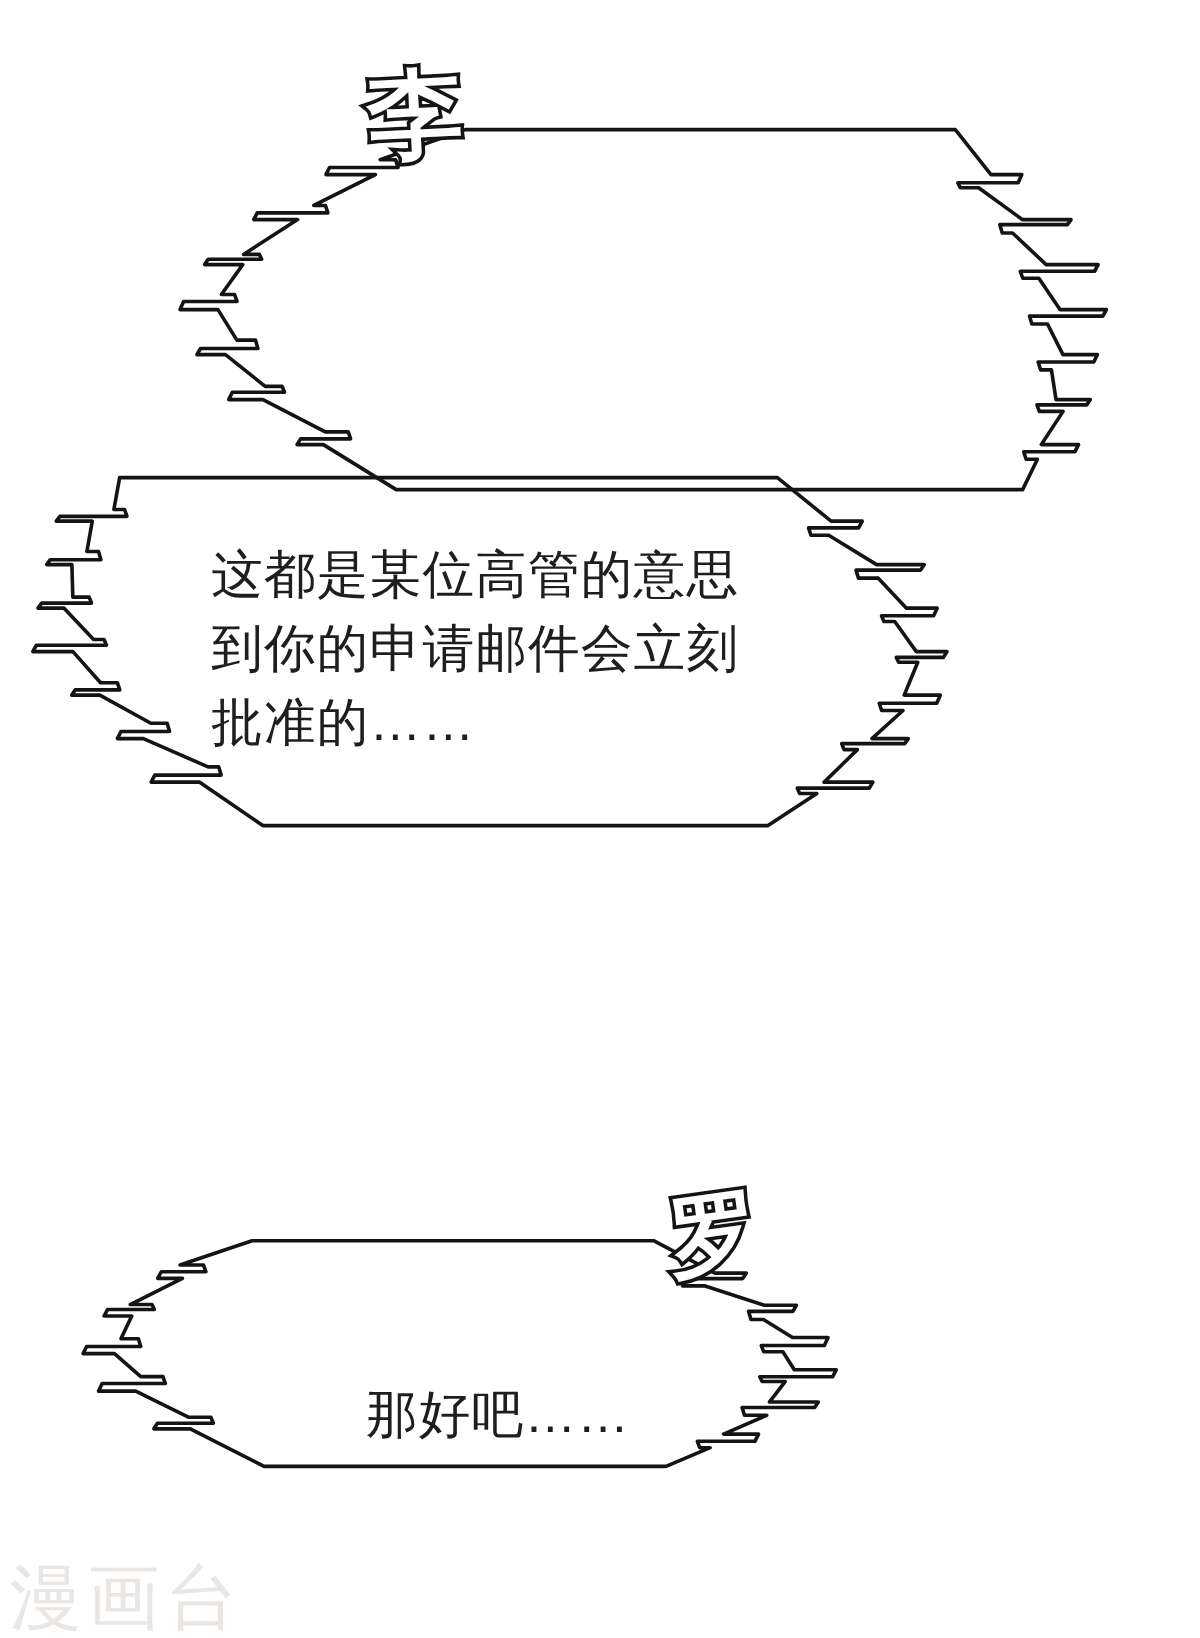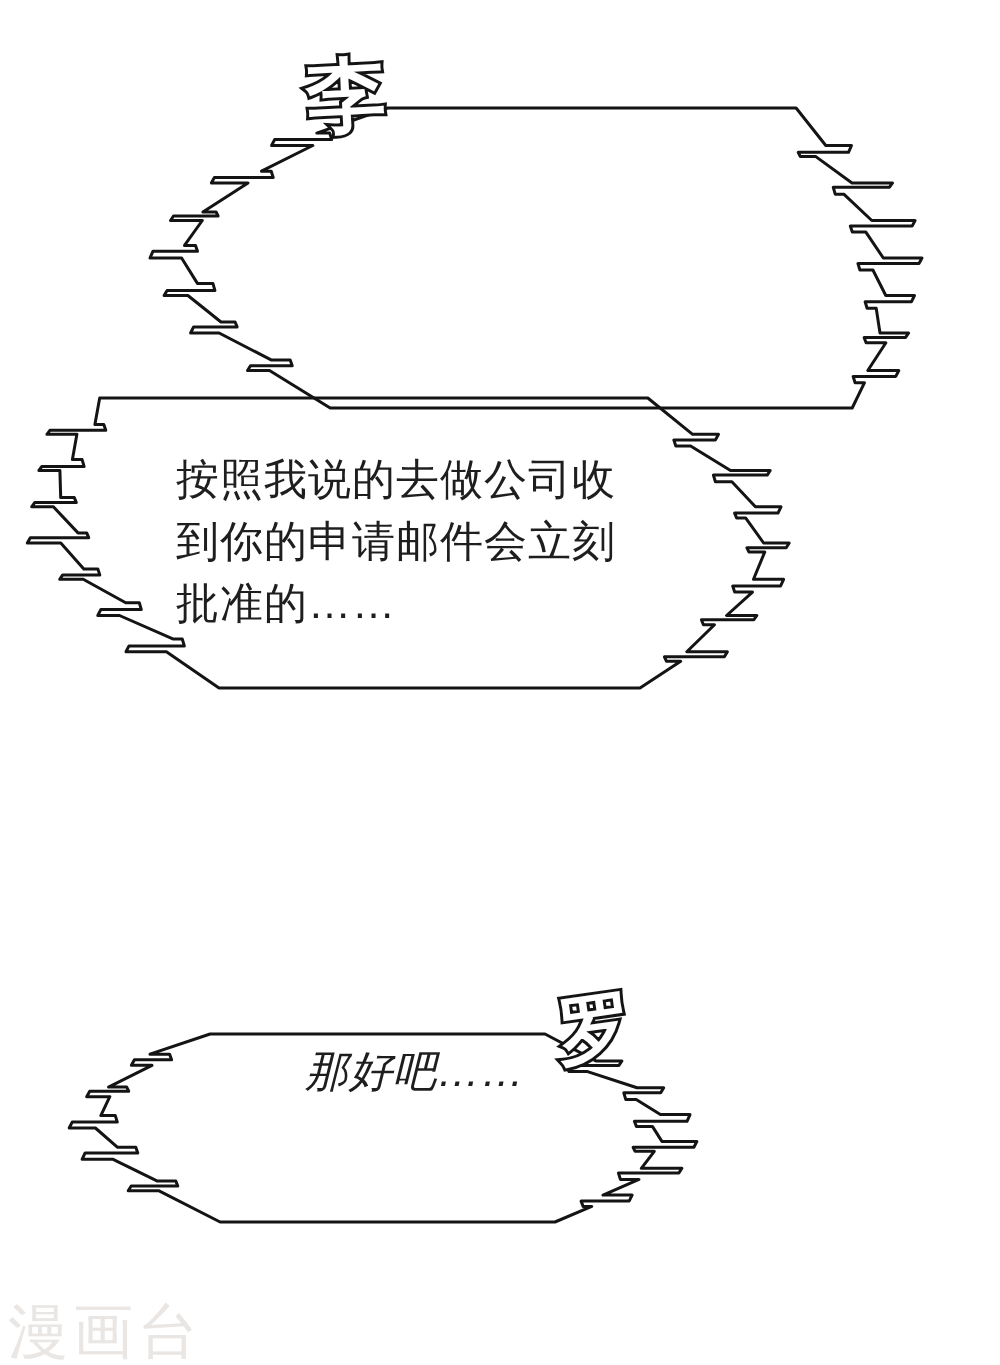--- a/index.html
+++ b/index.html
@@ -51,21 +51,21 @@
     position: absolute;
     color: var(--text-color, #1e1e1e);
     font-size: 43px;
     line-height: 62px;
     letter-spacing: 1px;
     white-space: pre-line;
     font-family: "Liberation Sans", sans-serif;
   }
   .speech.t1 { left: 313px; top: 201px; width: 560px; }
   .speech.t2 { left: 176px; top: 448px; width: 560px; }
-  .speech.t3 { left: 305px; top: 1040px; width: 420px; font-style: italic; }
+  .speech.t3 { left: 305px; top: 1148px; width: 420px; }
   .watermark {
     position: absolute;
     left: 8px;
     top: 1292px;
     font-size: 60px;
     letter-spacing: 5px;
     color: var(--wm-color, #e9e6e3);
     font-family: "Liberation Sans", sans-serif;
     font-weight: 400;
   }
@@ -80,20 +80,20 @@
     <path id="b1f" class="bfill" d="M 387.9 108 L 796.1 108 L 825.8 145.5 l 25.7 0 l -3 6.8 l -50.3 0 l 2 4.1 l 15.3 0 L 852 183 l 40.5 0 l -3 4.2 l -56.3 0 l 2 7 l 8.6 0 L 871.8 220.5 l 43.3 0 l -3 5.6 l -61.8 0 l 2 5.8 l 13.4 0 L 883.3 258 l 38.7 0 l -3 5.4 l -61.1 0 l 2 6.6 l 13 0 L 885.8 295.5 l 28.7 0 l -3 6.2 l -46.4 0 l 2 6.5 l 9.1 0 L 880 333 l 28.6 0 l -3 4.4 l -41.5 0 l 2 5.4 l 19.8 0 L 867.8 370.5 l 31 0 l -3 5.9 l -42.7 0 l 2 6.3 l 9.4 0 L 852.2 408 L 330.2 408 L 269.5 370.5 l -22 0 l 3 -4.8 l 41.7 0 l -2 -5.8 l -19.1 0 L 219.1 333 l -28.5 0 l 3 -6.1 l 43.5 0 l -2 -4.9 l -14.1 0 L 187.9 295.5 l -23.8 0 l 3 -5.1 l 47.8 0 l -2 -7 l -15.5 0 L 181.6 258 l -31.6 0 l 3 -6.8 l 44.5 0 l -2 -5.8 l -11 0 L 202.3 220.5 l -31.8 0 l 3 -4.5 l 44.6 0 l -2 -4 l -13.2 0 L 248 183 l -36.6 0 l 3 -5.6 l 58.8 0 l -2 -6.2 l -9.7 0 L 312.8 145.5 l -41.2 0 l 3 -5.9 l 57.1 0 l -2 -6.5 l -12.9 0 Z"></path>
     <path id="b2f" class="bfill" d="M 99.7 398 L 647.8 398 L 692.6 434.3 l 25.9 0 l -3 5.6 l -41.7 0 l 2 6.1 l 14.8 0 L 730.5 470.5 l 39.7 0 l -3 4.6 l -53.8 0 l 2 6.7 l 16.5 0 L 755.4 506.8 l 25.6 0 l -3 6.3 l -43.4 0 l 2 4.8 l 9 0 L 763.6 543 l 25.6 0 l -3 4.8 l -39.3 0 l 2 4.1 l 15.9 0 L 753.5 579.3 l 30.1 0 l -3 6.7 l -47.9 0 l 2 6.1 l 17.8 0 L 726.6 615.5 l 30.3 0 l -3 4.2 l -52.5 0 l 2 5 l 11.1 0 L 686.8 651.8 l 40.6 0 l -3 5 l -60 0 l 2 4.4 l 14.3 0 L 640 688 L 219 688 L 166.4 651.8 l -40.4 0 l 3 -5.9 l 55.3 0 l -2 -6.8 l -8.9 0 L 119.5 615.5 l -21.7 0 l 3 -5.9 l 40.5 0 l -2 -6.9 l -13.6 0 L 83.2 579.3 l -23.5 0 l 3 -4.4 l 37.1 0 l -2 -6 l -14 0 L 60.8 543 l -33.5 0 l 3 -5.3 l 58.4 0 l -2 -4.8 l -8.7 0 L 53.4 506.8 l -21.7 0 l 3 -4.2 l 41.6 0 l -2 -5 l -13.6 0 L 59.9 470.5 l -21 0 l 3 -4.1 l 42.2 0 l -2 -6.8 l -9.7 0 L 76.9 434.3 l -30 0 l 3 -4 l 55.9 0 l -2 -5.7 l -8.9 0 Z"></path>
     <path id="b1s" class="bstroke" d="M 387.9 108 L 796.1 108 L 825.8 145.5 l 25.7 0 l -3 6.8 l -50.3 0 l 2 4.1 l 15.3 0 L 852 183 l 40.5 0 l -3 4.2 l -56.3 0 l 2 7 l 8.6 0 L 871.8 220.5 l 43.3 0 l -3 5.6 l -61.8 0 l 2 5.8 l 13.4 0 L 883.3 258 l 38.7 0 l -3 5.4 l -61.1 0 l 2 6.6 l 13 0 L 885.8 295.5 l 28.7 0 l -3 6.2 l -46.4 0 l 2 6.5 l 9.1 0 L 880 333 l 28.6 0 l -3 4.4 l -41.5 0 l 2 5.4 l 19.8 0 L 867.8 370.5 l 31 0 l -3 5.9 l -42.7 0 l 2 6.3 l 9.4 0 L 852.2 408 L 330.2 408 L 269.5 370.5 l -22 0 l 3 -4.8 l 41.7 0 l -2 -5.8 l -19.1 0 L 219.1 333 l -28.5 0 l 3 -6.1 l 43.5 0 l -2 -4.9 l -14.1 0 L 187.9 295.5 l -23.8 0 l 3 -5.1 l 47.8 0 l -2 -7 l -15.5 0 L 181.6 258 l -31.6 0 l 3 -6.8 l 44.5 0 l -2 -5.8 l -11 0 L 202.3 220.5 l -31.8 0 l 3 -4.5 l 44.6 0 l -2 -4 l -13.2 0 L 248 183 l -36.6 0 l 3 -5.6 l 58.8 0 l -2 -6.2 l -9.7 0 L 312.8 145.5 l -41.2 0 l 3 -5.9 l 57.1 0 l -2 -6.5 l -12.9 0 Z"></path>
     <path id="b2s" class="bstroke" d="M 99.7 398 L 647.8 398 L 692.6 434.3 l 25.9 0 l -3 5.6 l -41.7 0 l 2 6.1 l 14.8 0 L 730.5 470.5 l 39.7 0 l -3 4.6 l -53.8 0 l 2 6.7 l 16.5 0 L 755.4 506.8 l 25.6 0 l -3 6.3 l -43.4 0 l 2 4.8 l 9 0 L 763.6 543 l 25.6 0 l -3 4.8 l -39.3 0 l 2 4.1 l 15.9 0 L 753.5 579.3 l 30.1 0 l -3 6.7 l -47.9 0 l 2 6.1 l 17.8 0 L 726.6 615.5 l 30.3 0 l -3 4.2 l -52.5 0 l 2 5 l 11.1 0 L 686.8 651.8 l 40.6 0 l -3 5 l -60 0 l 2 4.4 l 14.3 0 L 640 688 L 219 688 L 166.4 651.8 l -40.4 0 l 3 -5.9 l 55.3 0 l -2 -6.8 l -8.9 0 L 119.5 615.5 l -21.7 0 l 3 -5.9 l 40.5 0 l -2 -6.9 l -13.6 0 L 83.2 579.3 l -23.5 0 l 3 -4.4 l 37.1 0 l -2 -6 l -14 0 L 60.8 543 l -33.5 0 l 3 -5.3 l 58.4 0 l -2 -4.8 l -8.7 0 L 53.4 506.8 l -21.7 0 l 3 -4.2 l 41.6 0 l -2 -5 l -13.6 0 L 59.9 470.5 l -21 0 l 3 -4.1 l 42.2 0 l -2 -6.8 l -9.7 0 L 76.9 434.3 l -30 0 l 3 -4 l 55.9 0 l -2 -5.7 l -8.9 0 Z"></path>
     <path id="b3p" class="bboth" d="M 210.1 1034 L 545 1034 L 595.9 1060.9 l 26 0 l -3 4.6 l -52 0 l 2 6.1 l 18.7 0 L 637 1087.7 l 26.7 0 l -3 5.1 l -36.9 0 l 2 6.8 l 10.4 0 L 660.4 1114.6 l 29.6 0 l -3 6.7 l -52.6 0 l 2 5.1 l 16 0 L 661.9 1141.4 l 35 0 l -3 5.9 l -60.8 0 l 2 4 l 19.2 0 L 641.3 1168.3 l 40.6 0 l -3 4.6 l -60.5 0 l 2 6.5 l 18.6 0 L 603 1195.1 l 29.1 0 l -3 6 l -48 0 l 2 5.3 l 8.7 0 L 555 1222 L 220.1 1222 L 158.6 1190.7 l -30.4 0 l 3 -4.7 l 46.6 0 l -2 -4.9 l -18.4 0 L 113.1 1159.3 l -31 0 l 3 -6.4 l 52.7 0 l -2 -5.7 l -18.5 0 L 95.4 1128 l -26.2 0 l 3 -5.9 l 45.1 0 l -2 -6.5 l -14.5 0 L 109.8 1096.7 l -23.1 0 l 3 -5.5 l 39 0 l -2 -4.1 l -18.2 0 L 152 1065.3 l -20.6 0 l 3 -5.5 l 37.2 0 l -2 -5.6 l -19.6 0 Z"></path>
 
     <text class="speaker" x="346" y="123" font-size="80" transform="rotate(-3 346 95)">李</text>
     <text class="speaker" x="594" y="1054" font-size="76" transform="rotate(-8 594 1025)">罗</text>
   </svg>
 
-  <div class="speech t2">按照我说的去做公司收
+  <div class="speech t2">这都是某位高管的意思
 到你的申请邮件会立刻
 批准的……</div>
   <div class="speech t3">那好吧……</div>
 
   <div class="watermark">漫画台</div>
 
 </div>
 
 </body></html>

